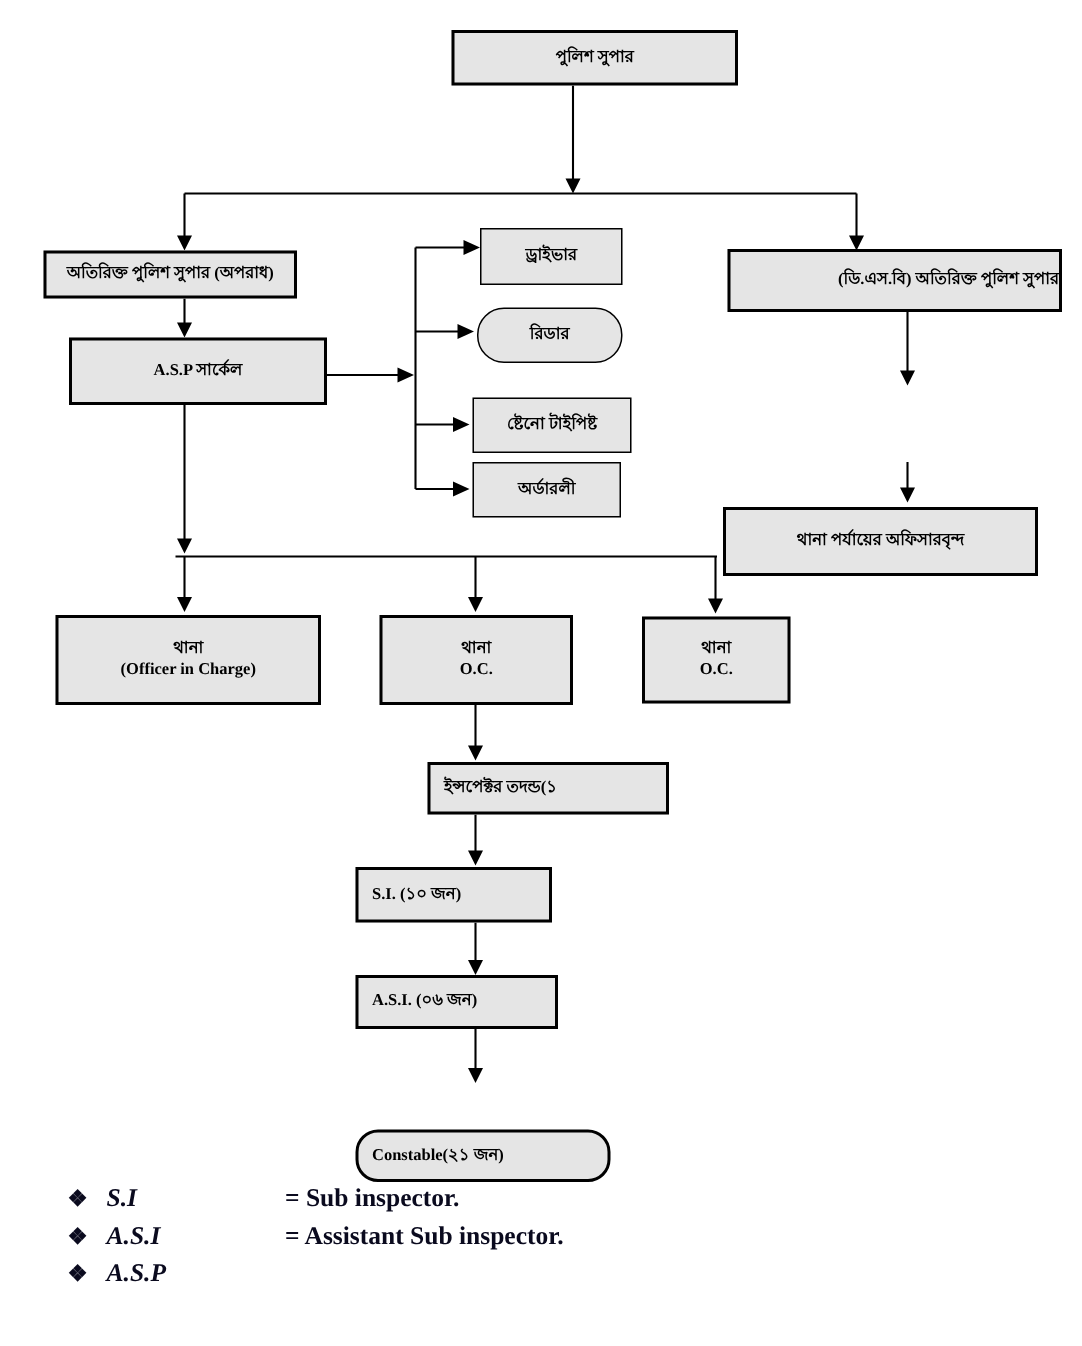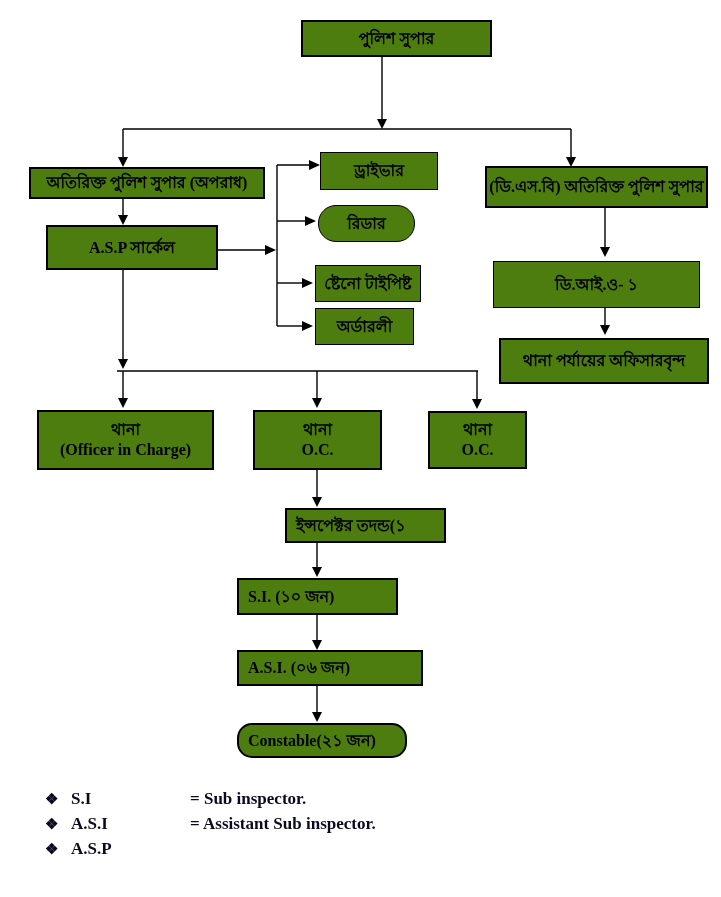--- a/index.html
+++ b/index.html
@@ -7,44 +7,44 @@
     position:relative;
     width:721px;height:897px;
     background:#ffffff;
     font-family:"Liberation Serif","DejaVu Serif",serif;
     color:#000;
     overflow:hidden;
   }
   svg.connectors{position:absolute;left:0;top:0;pointer-events:none;}
   .node{
     position:absolute;
-    background:#4d7c0f;
+    background:#e5e5e5;
     border:1px solid #000;
     display:flex;
     flex-direction:column;
     align-items:center;
     justify-content:center;
     text-align:center;
-    font-size:16px;
+    font-size:11px;
     font-weight:bold;
     line-height:1.25;
     box-sizing:border-box;
     white-space:nowrap;
   }
   .node.thin{border-width:1px;}
   .node.thick{border-width:2px;}
   .node.left-align{align-items:flex-start;text-align:left;padding-left:9px;}
   .bn{font-weight:600;}
   .legend{
     position:absolute;left:45px;top:789px;
     font-size:17px;font-weight:bold;color:#0a0a1e;
   }
   .legend-row{display:flex;align-items:baseline;height:25px;}
   .legend-bullet{width:26px;font-size:15px;}
-  .legend-abbr{width:119px;}
+  .legend-abbr{width:119px;font-style:italic;}
   .legend-def{}
 </style>
 </head>
 <body>
 
 <div class="canvas">
 
   <svg class="connectors" width="721" height="897" viewBox="0 0 721 897">
     <g stroke="#000" stroke-width="1.4" fill="none">
 
@@ -98,74 +98,71 @@
       <polygon points="312,712 322,712 317,722"></polygon>
       <polygon points="600,247 610,247 605,257"></polygon>
       <polygon points="600,325 610,325 605,335"></polygon>
     </g>
   </svg>
 
   <div class="node thick" style="left:301px;top:20px;width:191px;height:37px;">
     <span class="bn">পুলিশ সুপার</span>
   </div>
 
-  <div class="node thick" style="left:29px;top:167px;width:236px;height:32px;">
+  <div class="node thick" style="left:29px;top:167px;width:169px;height:32px;">
     <span class="bn">অতিরিক্ত পুলিশ সুপার (অপরাধ)</span>
   </div>
 
   <div class="node thick" style="left:46px;top:225px;width:172px;height:45px;">
     <span>A.S.P সার্কেল</span>
   </div>
 
-  <div class="node thin" style="left:320px;top:152px;width:118px;height:38px;">
+  <div class="node thin" style="left:320px;top:152px;width:95px;height:38px;">
     <span class="bn">ড্রাইভার</span>
   </div>
   <div class="node thin" style="left:318px;top:205px;width:97px;height:37px;border-radius:18px;">
     <span class="bn">রিডার</span>
   </div>
   <div class="node thin" style="left:315px;top:265px;width:106px;height:37px;">
     <span class="bn">ষ্টেনো টাইপিষ্ট</span>
   </div>
   <div class="node thin" style="left:315px;top:308px;width:99px;height:37px;">
     <span class="bn">অর্ডারলী</span>
   </div>
 
-  <div class="node thick" style="left:485px;top:166px;width:223px;height:42px;">
+  <div class="node thick" style="left:485px;top:166px;width:223px;height:42px;align-items:flex-end;">
     <span class="bn">(ডি.এস.বি) অতিরিক্ত পুলিশ সুপার</span>
   </div>
-  <div class="node thin" style="left:493px;top:261px;width:207px;height:47px;">
-    <span class="bn">ডি.আই.ও- ১</span>
-  </div>
-  <div class="node thick" style="left:499px;top:338px;width:210px;height:46px;">
+  <div class="node thick" style="left:482px;top:338px;width:210px;height:46px;">
     <span class="bn">থানা পর্যায়ের অফিসারবৃন্দ</span>
   </div>
 
   <div class="node thick" style="left:37px;top:410px;width:177px;height:60px;">
     <span class="bn">থানা</span>
     <span>(Officer in Charge)</span>
   </div>
   <div class="node thick" style="left:253px;top:410px;width:129px;height:60px;">
     <span class="bn">থানা</span>
     <span>O.C.</span>
   </div>
   <div class="node thick" style="left:428px;top:411px;width:99px;height:58px;">
     <span class="bn">থানা</span>
     <span>O.C.</span>
   </div>
 
   <div class="node thick left-align" style="left:237px;top:508px;width:161px;height:35px;margin-left:48px;">
     <span class="bn">ইন্সপেক্টর তদন্ড(১</span>
   </div>
-  <div class="node thick left-align" style="left:237px;top:578px;width:161px;height:37px;">
+  <div class="node thick left-align" style="left:237px;top:578px;width:131px;height:37px;">
     <span>S.I. (১০ জন)</span>
   </div>
-  <div class="node thick left-align" style="left:237px;top:650px;width:186px;height:36px;">
+  <div class="node thick left-align" style="left:237px;top:650px;width:135px;height:36px;">
     <span>A.S.I. (০৬ জন)</span>
   </div>
-  <div class="node thick left-align" style="left:237px;top:723px;width:170px;height:35px;border-radius:15px;">
+  <div class="node thick left-align" style="left:237px;top:753px;width:170px;height:35px;border-radius:15px;">
     <span>Constable(২১ জন)</span>
   </div>
 
   <div class="legend">
     <div class="legend-row">
       <span class="legend-bullet">❖</span>
       <span class="legend-abbr">S.I</span>
       <span class="legend-def">= Sub inspector.</span>
     </div>
     <div class="legend-row">

